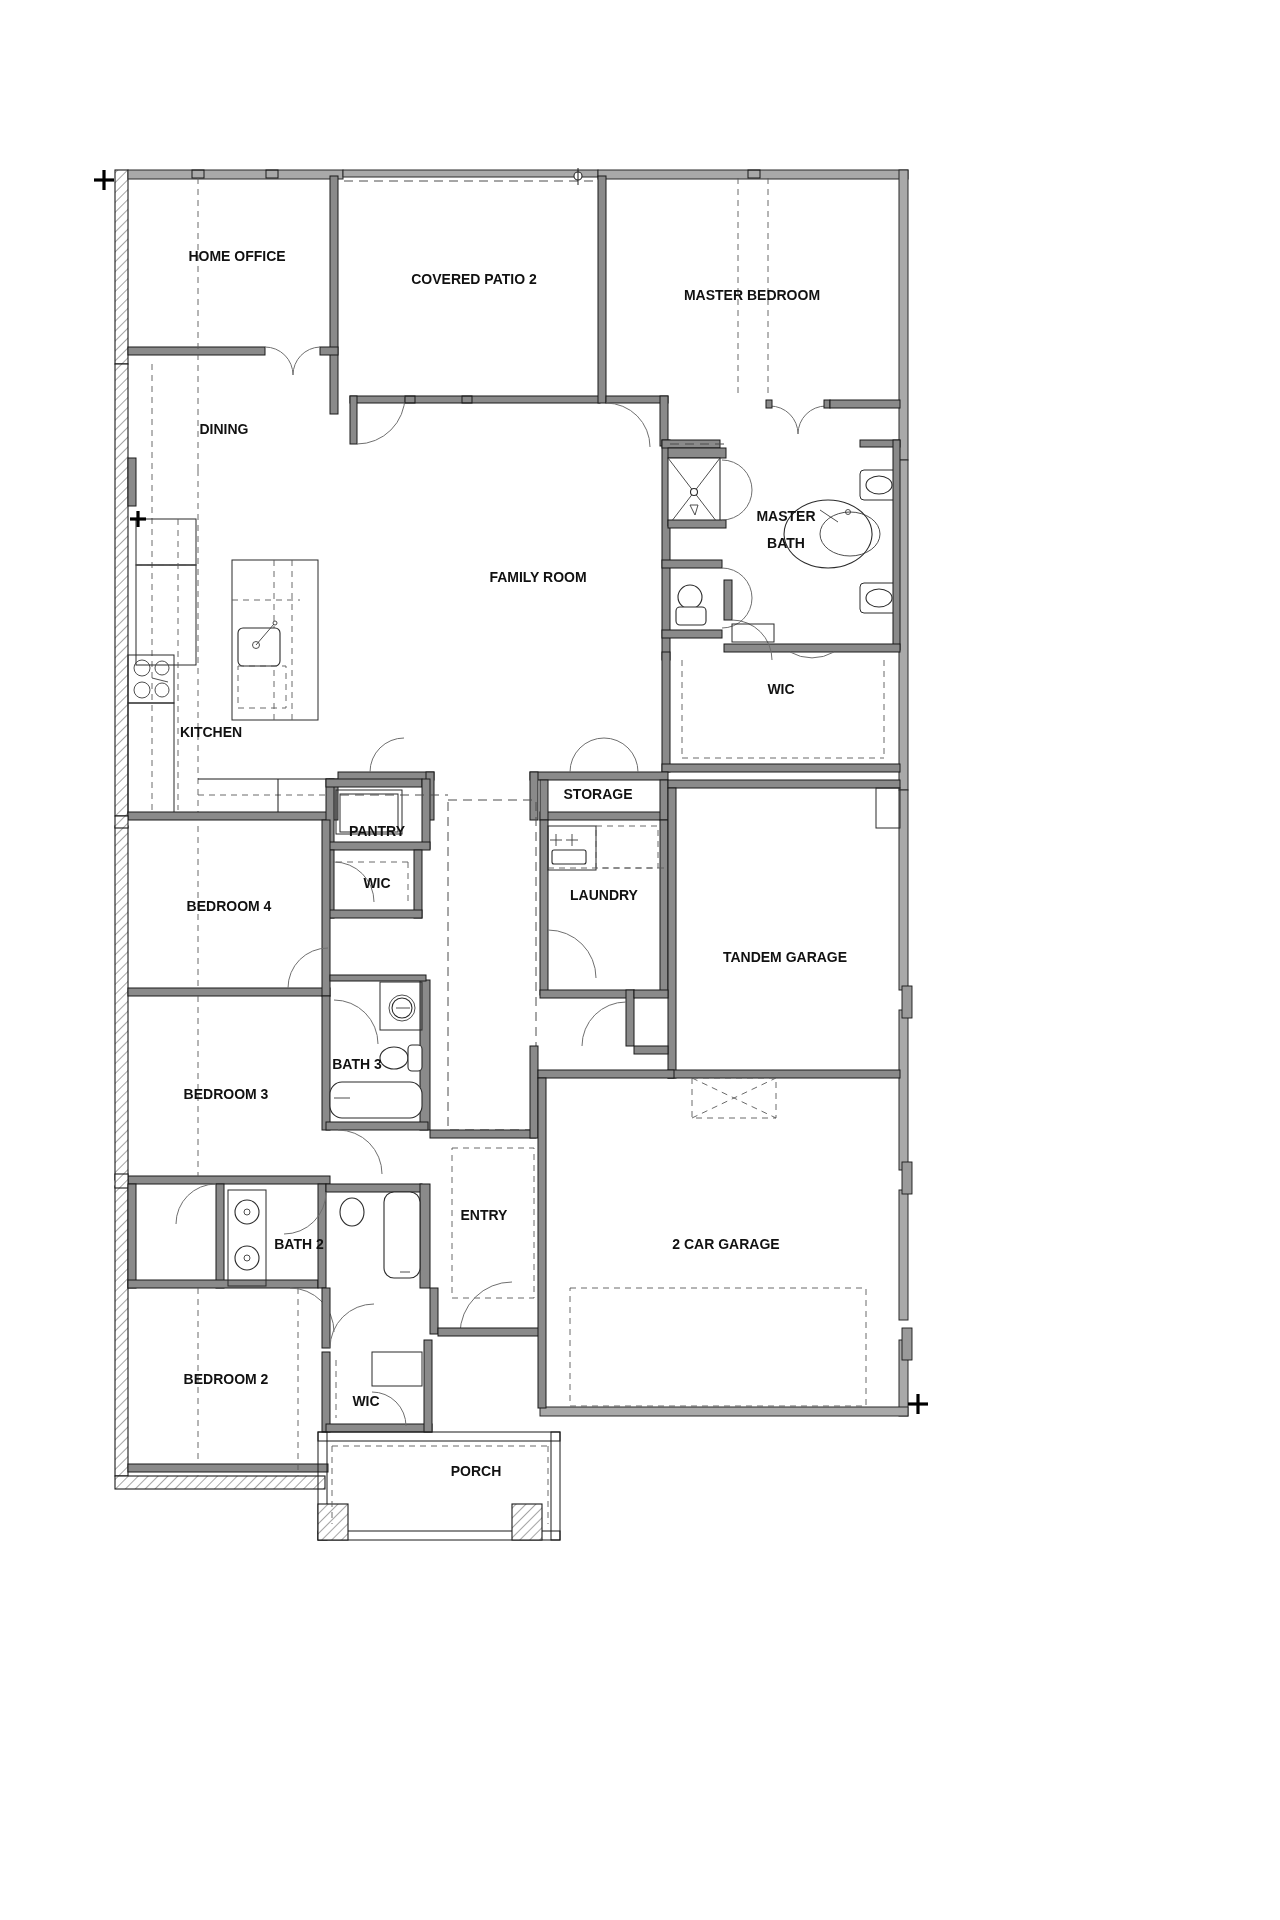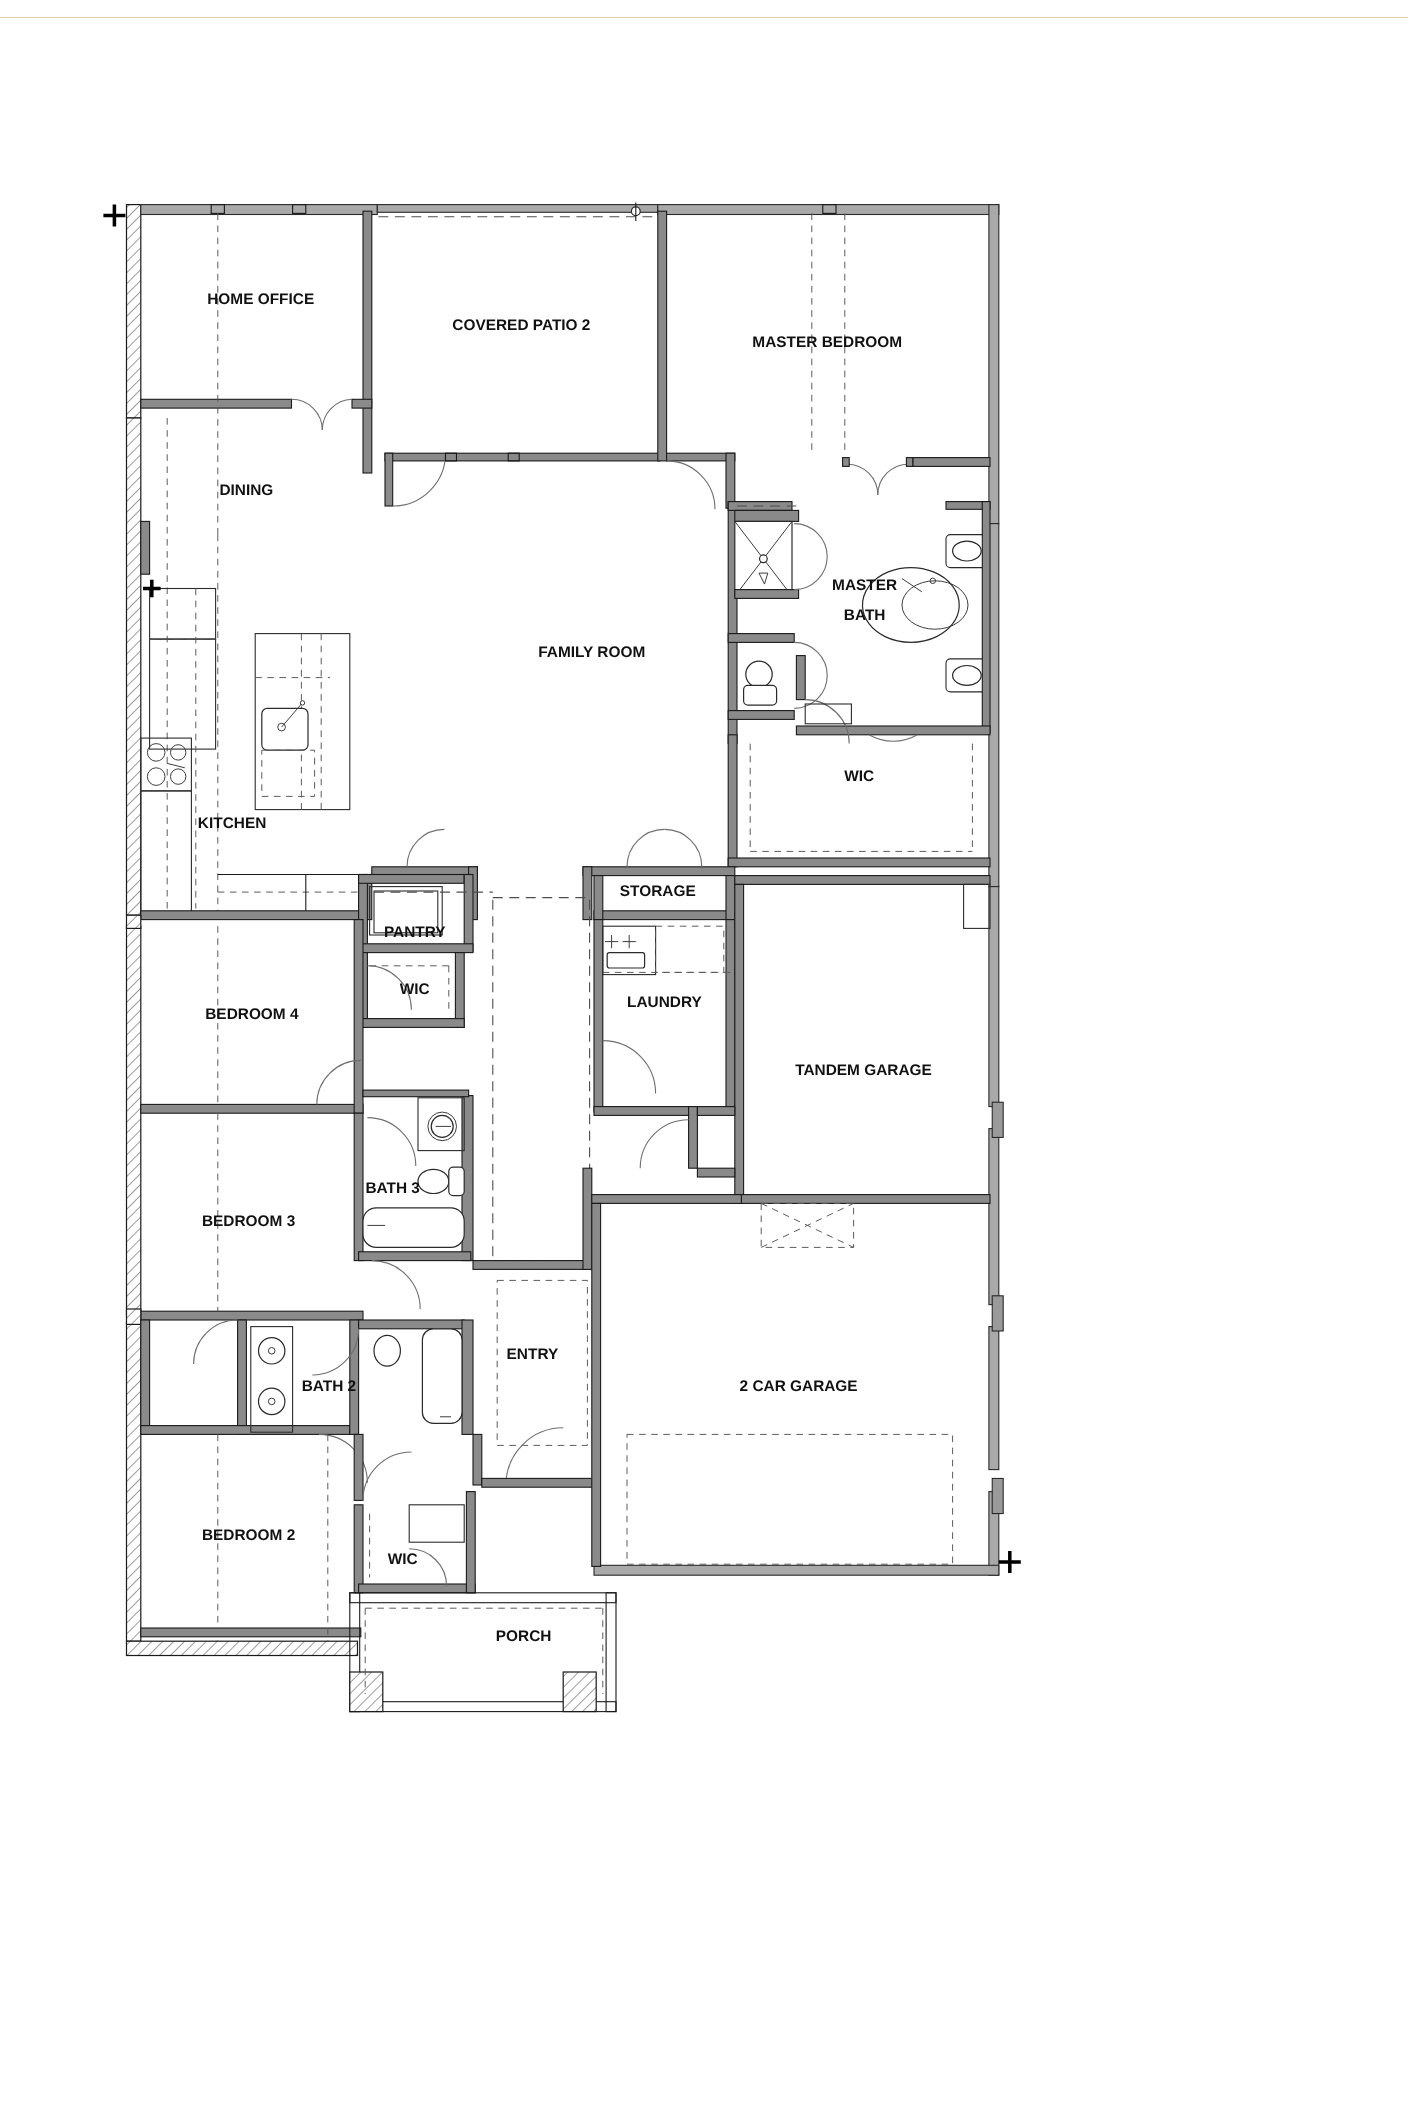--- a/index.html
+++ b/index.html
@@ -1,18 +1,18 @@
 <!DOCTYPE html>
 <html><head>
 <meta charset="utf-8">
 <style>
   html,body{margin:0;padding:0;background:#ffffff;}
   body{width:1280px;height:1920px;overflow:hidden;
        font-family:"Liberation Sans", sans-serif;}
-  #plan-root{position:relative;width:1280px;height:1364px;background:#a16207;margin-top:16px;}
+  #plan-root{position:relative;width:1280px;height:1364px;background:#f9a8d4;}
   svg#floorplan{display:block;width:1280px;height:1920px;}
   .rm-label{font-family:"Liberation Sans", sans-serif;font-weight:bold;
             fill:#111111;text-anchor:middle;dominant-baseline:middle;}
   .hatchfill{fill:url(#diaghatch);stroke:#1a1a1a;stroke-width:1.1;}
   .wall-int{fill:#8a8a8a;stroke:#1a1a1a;stroke-width:1.0;}
   .wall-thin{fill:none;stroke:#1a1a1a;stroke-width:1.0;}
   .wall-med{fill:#a9a9a9;stroke:#2a2a2a;stroke-width:1.0;}
   .dash{fill:none;stroke:#4d4d4d;stroke-width:1.0;stroke-dasharray:9 6;}
   .dash-fine{fill:none;stroke:#5a5a5a;stroke-width:0.9;stroke-dasharray:6 5;}
   .cab{fill:none;stroke:#2b2b2b;stroke-width:1.0;}

